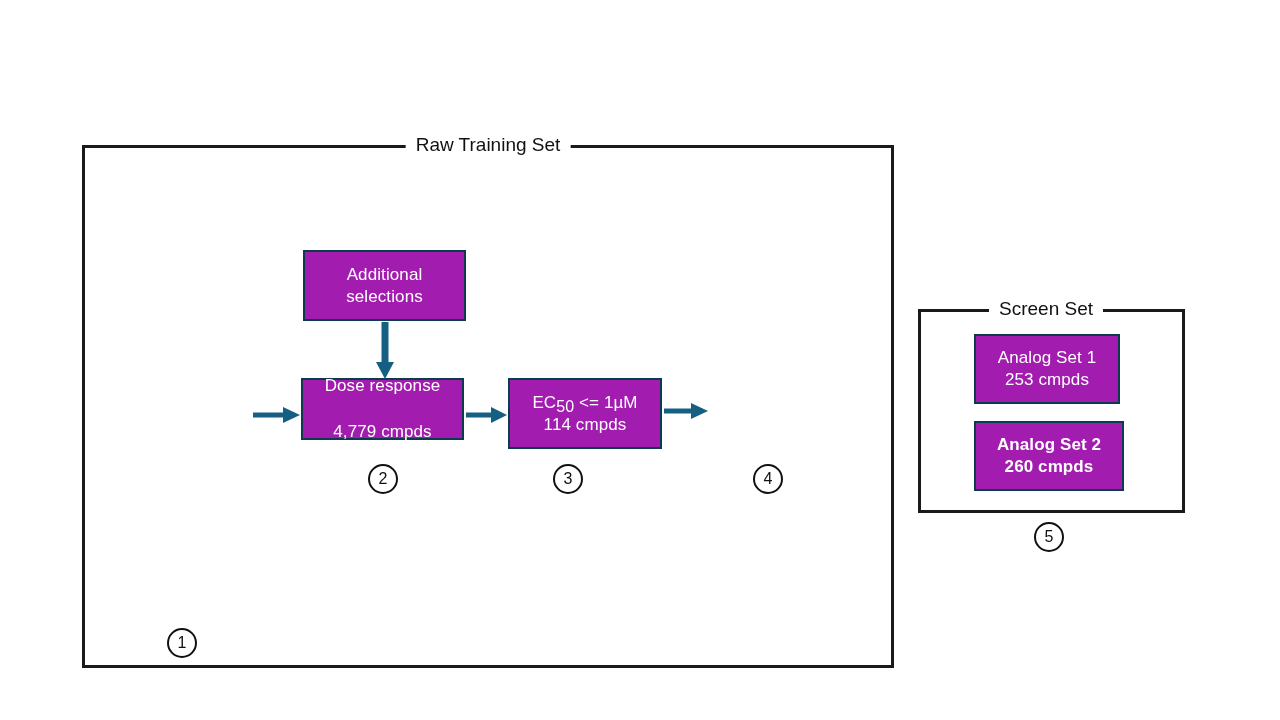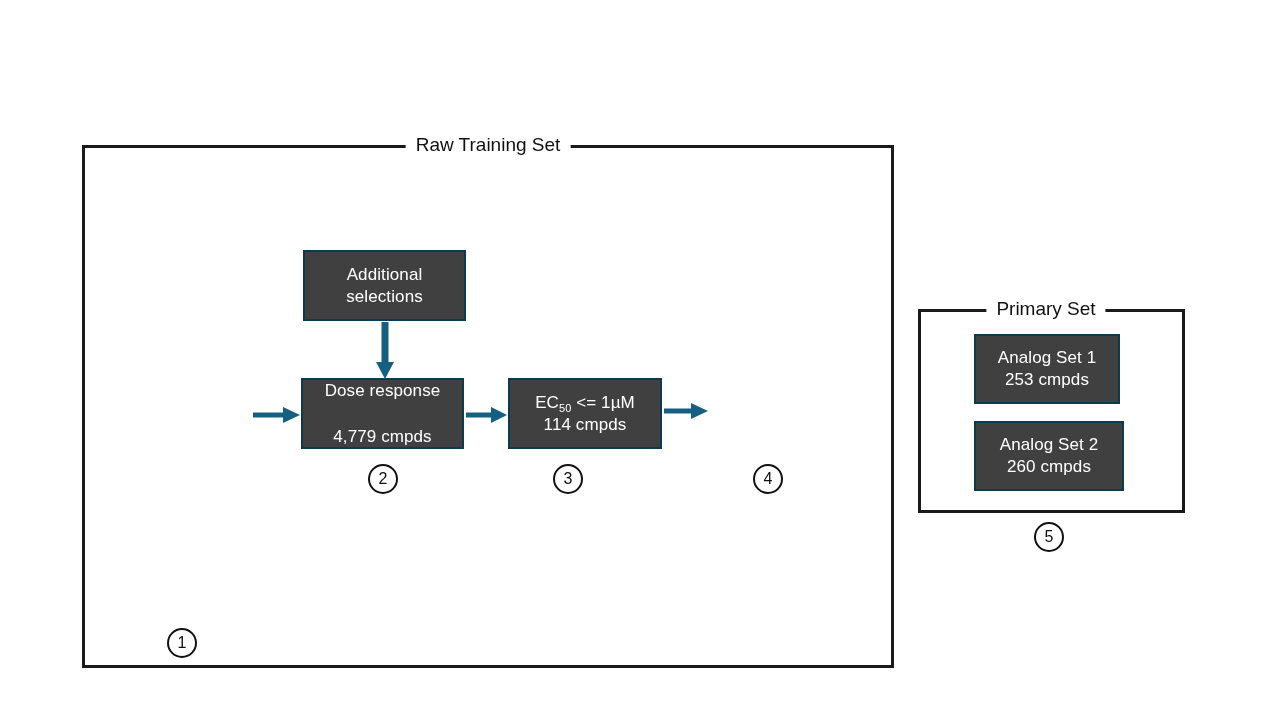--- a/index.html
+++ b/index.html
@@ -35,35 +35,35 @@
     line-height: 20px;
     padding: 0 10px;
     white-space: nowrap;
     transform: translate(-50%, -50%);
   }
 
   
   .node {
     position: absolute;
     box-sizing: border-box;
-    background: #404040;
+    background: #a21caf;
     border: 2px solid #0c3b50;
     color: #ffffff;
     display: flex;
     flex-direction: column;
     align-items: center;
     justify-content: center;
     text-align: center;
     font-size: 17px;
     line-height: 22px;
     letter-spacing: 0.1px;
   }
   .node .line { display: block; white-space: nowrap; }
   .node sub {
-    font-size: 11px;
+    font-size: 16px;
     line-height: 0;
     vertical-align: baseline;
     position: relative;
     top: 4px;
   }
 
   
   .arrow {
     position: absolute;
     overflow: visible;
@@ -95,21 +95,21 @@
 
   <div class="group-frame" style="left:82px; top:129px; width:812px; height:523px;"></div>
   <div class="group-title" style="left:488px; top:129px;">Raw Training Set</div>
 
 
   <div class="node" style="left:303px; top:234px; width:163px; height:71px;">
     <span class="line">Additional</span>
     <span class="line">selections</span>
   </div>
 
-  <div class="node" style="left:301px; top:362px; width:163px; height:71px;gap:24px;">
+  <div class="node" style="left:301px; top:362px; width:163px; height:62px;gap:24px;">
     <span class="line">Dose response</span>
     <span class="line">4,779 cmpds</span>
   </div>
 
   <div class="node" style="left:508px; top:362px; width:154px; height:71px;">
     <span class="line"><span>EC</span><sub>50</sub><span> &lt;= 1µM</span></span>
     <span class="line">114 cmpds</span>
   </div>
 
 
@@ -136,27 +136,27 @@
       <path d="M0 8.5 H27 V3 L44 11 L27 19 V13.5 H0 Z" fill="#156082"></path>
     </svg>
   </div>
 
   <div class="callout" style="left:182px; top:627px;">1</div>
   <div class="callout" style="left:383px; top:463px;">2</div>
   <div class="callout" style="left:568px; top:463px;">3</div>
   <div class="callout" style="left:768px; top:463px;">4</div>
 
   <div class="group-frame" style="left:918px; top:293px; width:267px; height:204px;"></div>
-  <div class="group-title" style="left:1046px; top:293px;">Primary Set</div>
+  <div class="group-title" style="left:1046px; top:293px;">Screen Set</div>
 
   <div class="node" style="left:974px; top:318px; width:146px; height:70px;">
     <span class="line">Analog Set 1</span>
     <span class="line">253 cmpds</span>
   </div>
 
-  <div class="node" style="left:974px; top:405px; width:150px; height:70px;">
+  <div class="node" style="left:974px; top:405px; width:150px; height:70px;font-weight:bold;">
     <span class="line">Analog Set 2</span>
     <span class="line">260 cmpds</span>
   </div>
 
   <div class="callout" style="left:1049px; top:521px;">5</div>
 
 </div>
 
 </body></html>

